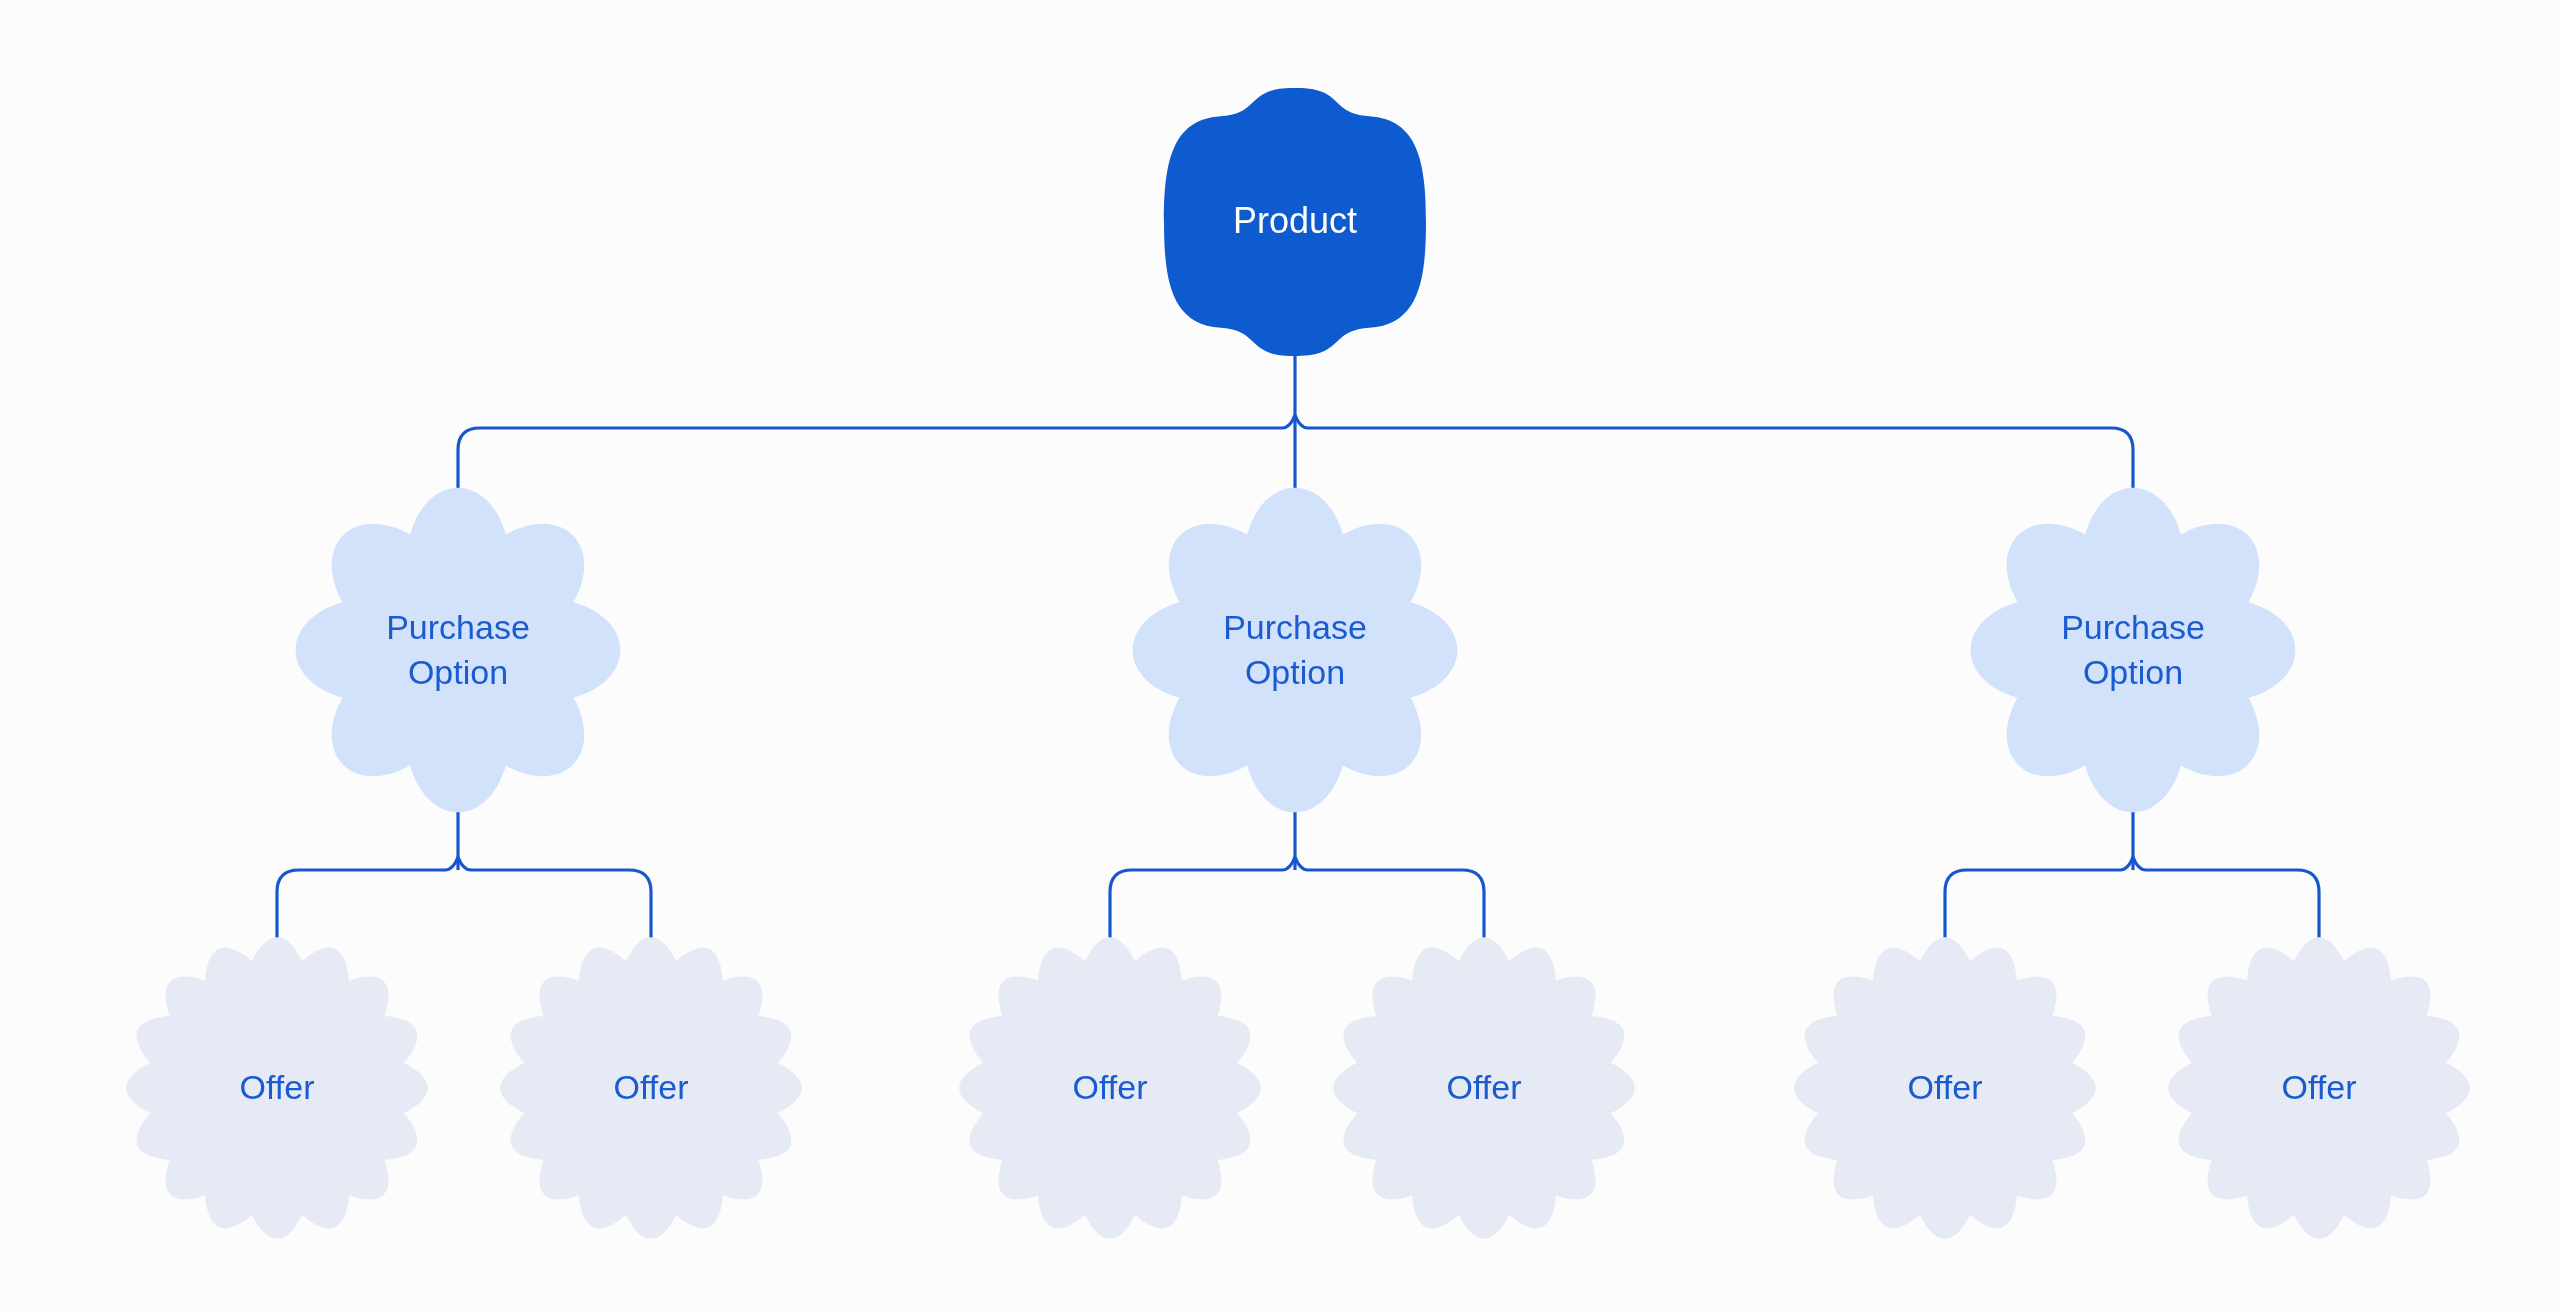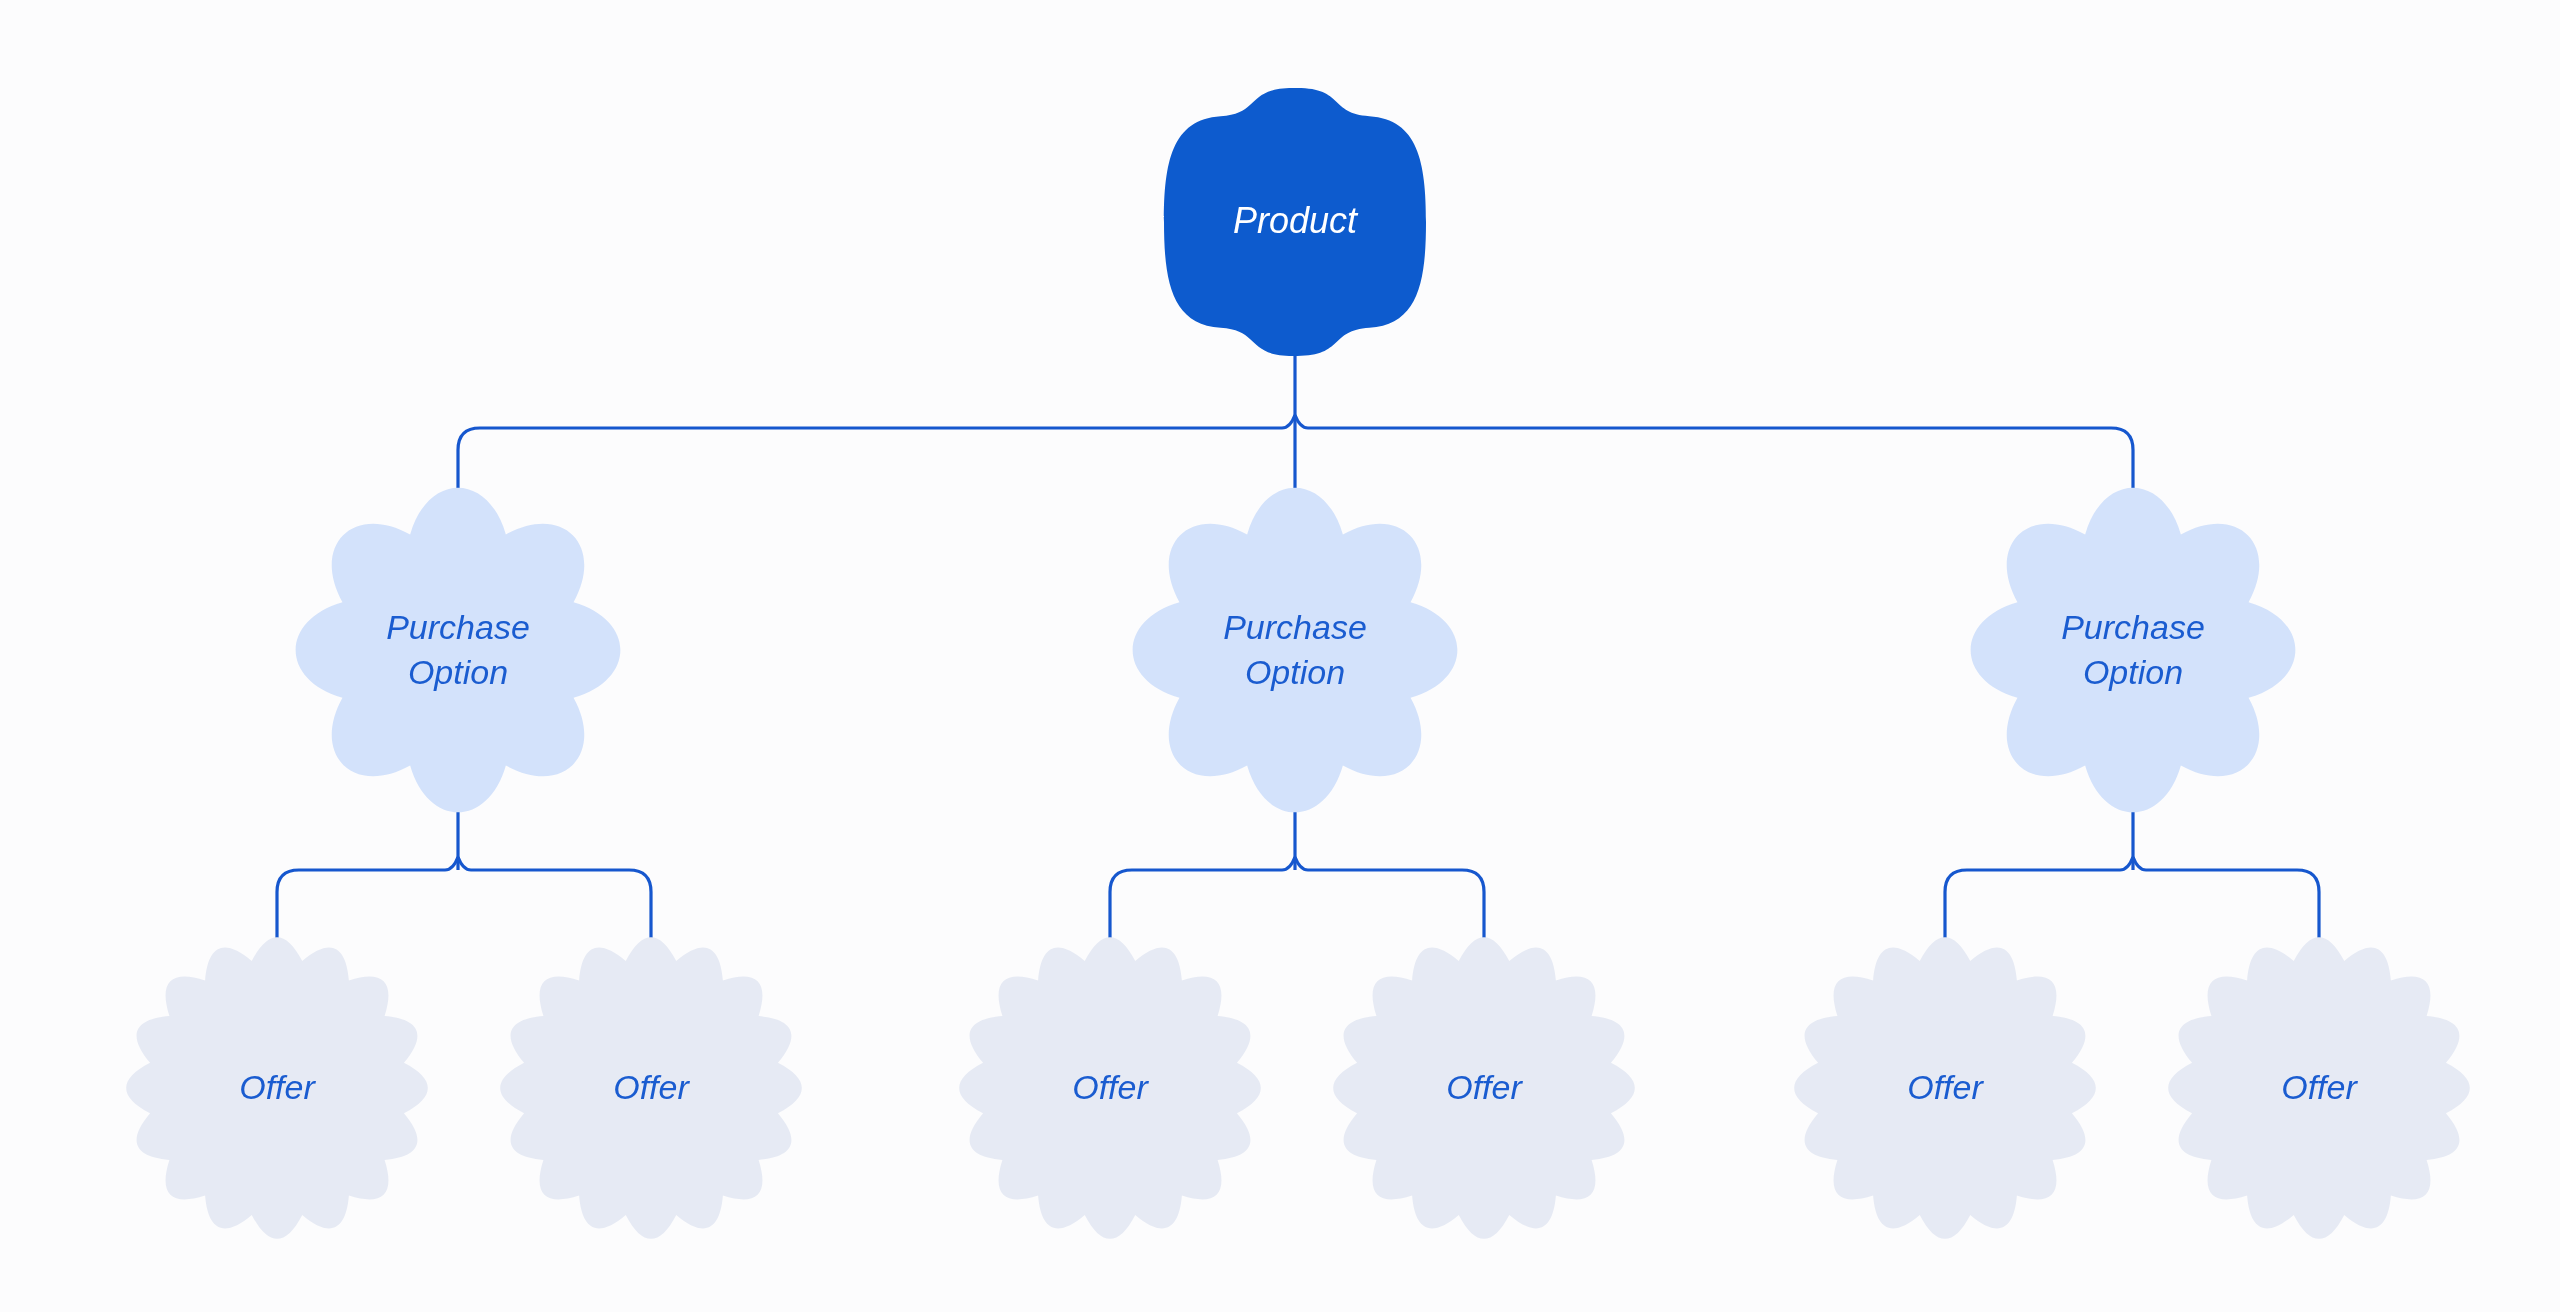--- a/index.html
+++ b/index.html
@@ -11,21 +11,20 @@
     width: 2560px;
     height: 1312px;
     background: #fcfcfd;
     font-family: "Liberation Sans", sans-serif;
     overflow: hidden;
   }
   #diagram-root {
     position: relative;
     width: 2560px;
     height: 1167px;
-    font-style: italic;
   }
   #diagram-svg {
     position: absolute;
     left: 0;
     top: 0;
     width: 2560px;
     height: 1312px;
     display: block;
   }
   .node-label {

